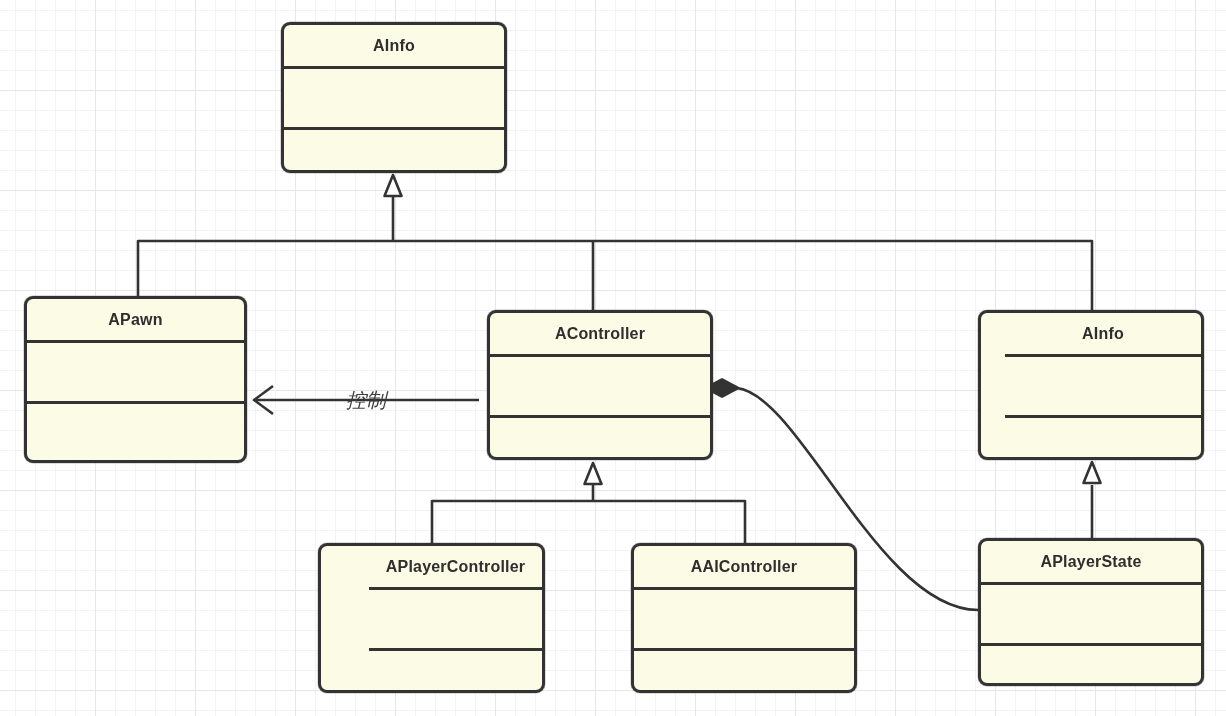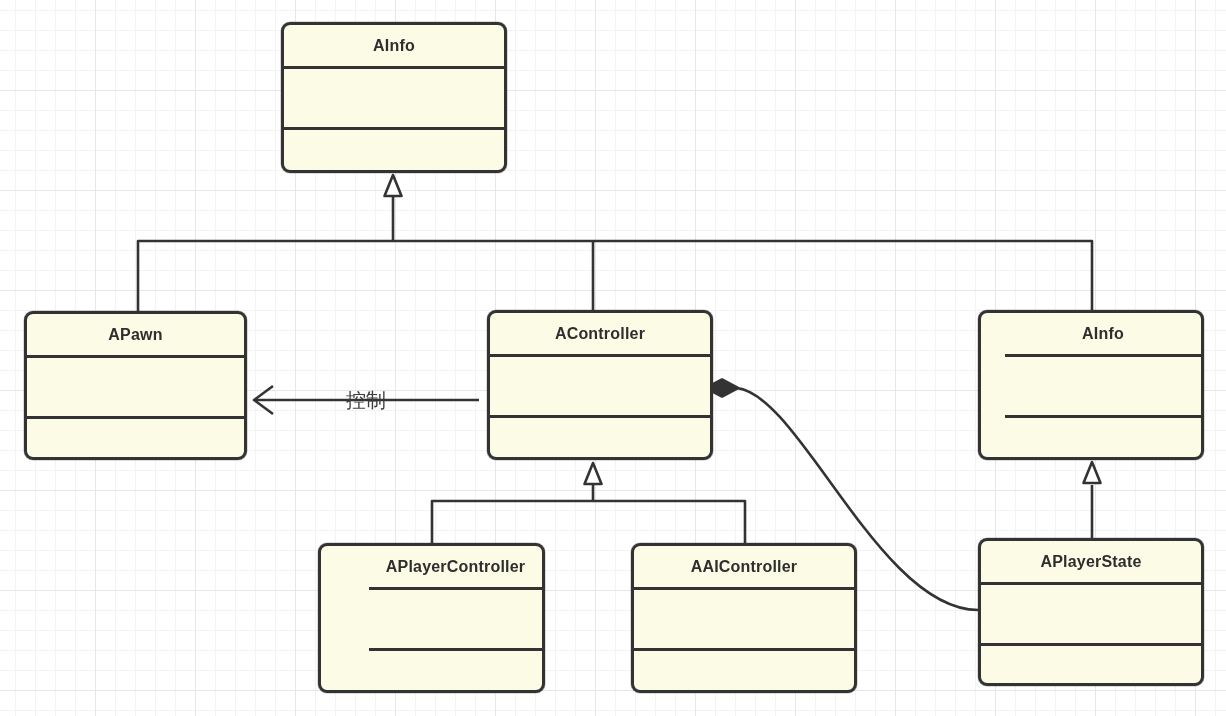--- a/index.html
+++ b/index.html
@@ -56,20 +56,21 @@
     flex: 1;
   }
   .edge-label {
     position: absolute;
     left: 366px;
     top: 400px;
     transform: translate(-50%, -50%);
     font-size: 20px;
     color: #3c3c3c;
     white-space: nowrap;
+    font-style: italic;
   }
 </style>
 </head>
 <body>
 
 <div class="canvas">
 
   <svg class="edges-layer" viewBox="0 0 1226 716" xmlns="http://www.w3.org/2000/svg">
     <g stroke="#333333" stroke-width="2.6" fill="none" stroke-linejoin="round">
 
@@ -92,21 +93,21 @@
       <path d="M706 388 L722 379.5 L738 388 L722 396.5 Z" fill="#333333"></path>
     </g>
   </svg>
 
   <div class="uml-class" style="left:281px; top:22px; width:226px; height:151px;">
     <div class="uml-title">AInfo</div>
     <div class="uml-attrs"></div>
     <div class="uml-methods"></div>
   </div>
 
-  <div class="uml-class" style="left:24px; top:311px; width:223px; height:149px;">
+  <div class="uml-class" style="left:24px; top:296px; width:223px; height:167px;">
     <div class="uml-title">APawn</div>
     <div class="uml-attrs"></div>
     <div class="uml-methods"></div>
   </div>
 
   <div class="uml-class" style="left:479px; top:310px; width:226px; height:150px;margin-left:8px;">
     <div class="uml-title">AController</div>
     <div class="uml-attrs"></div>
     <div class="uml-methods"></div>
   </div>

